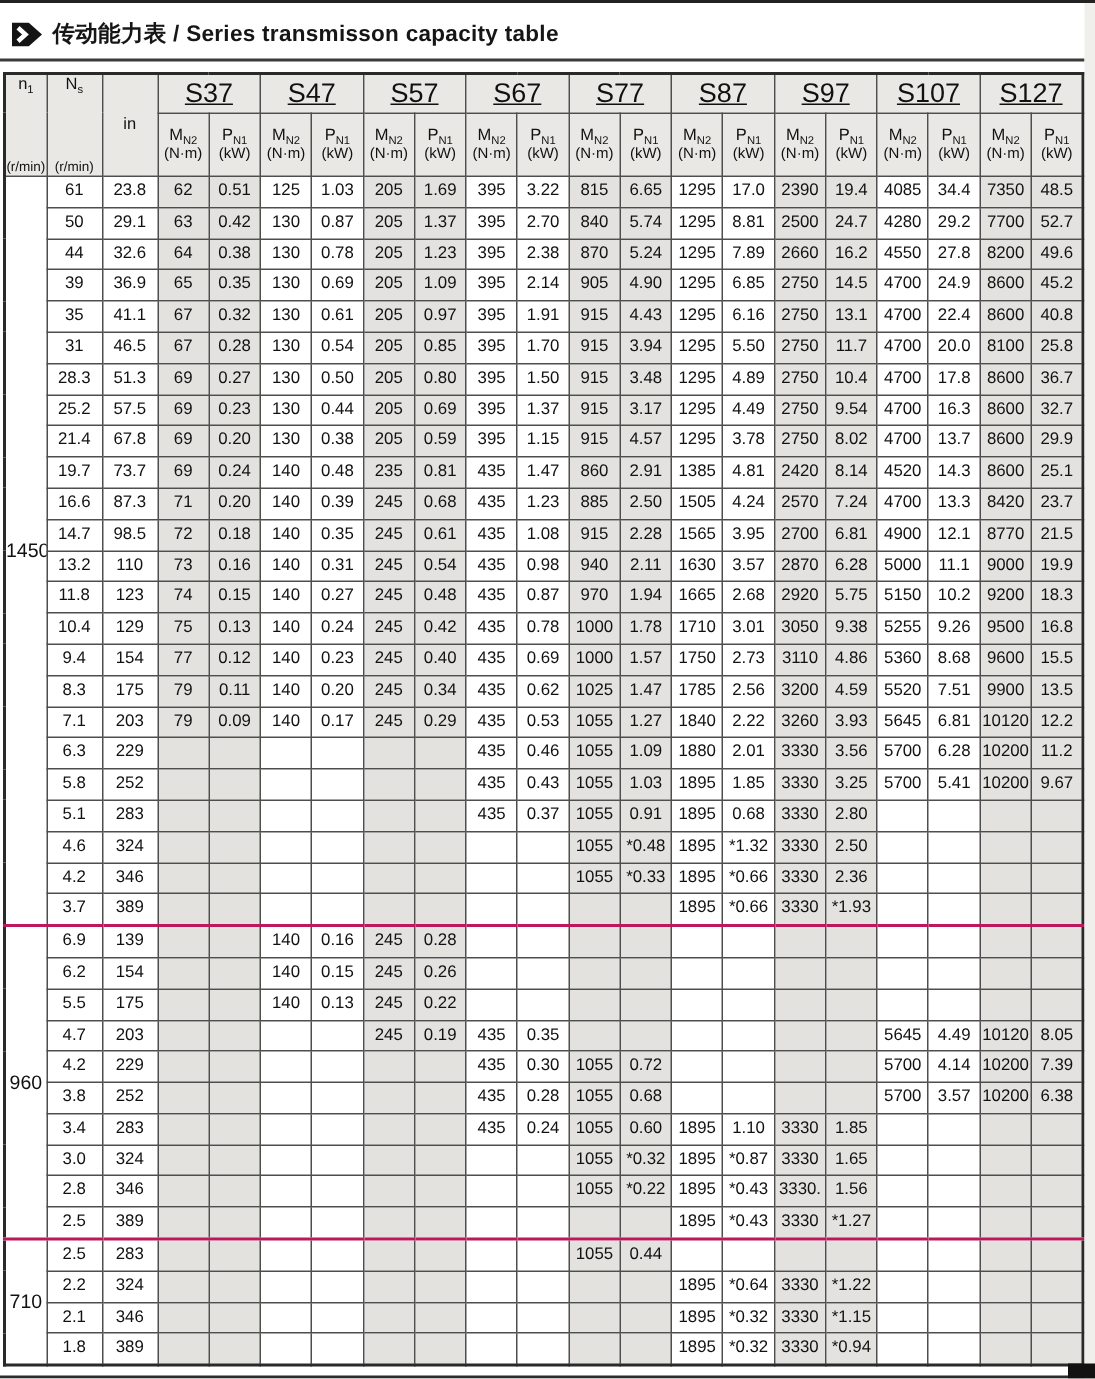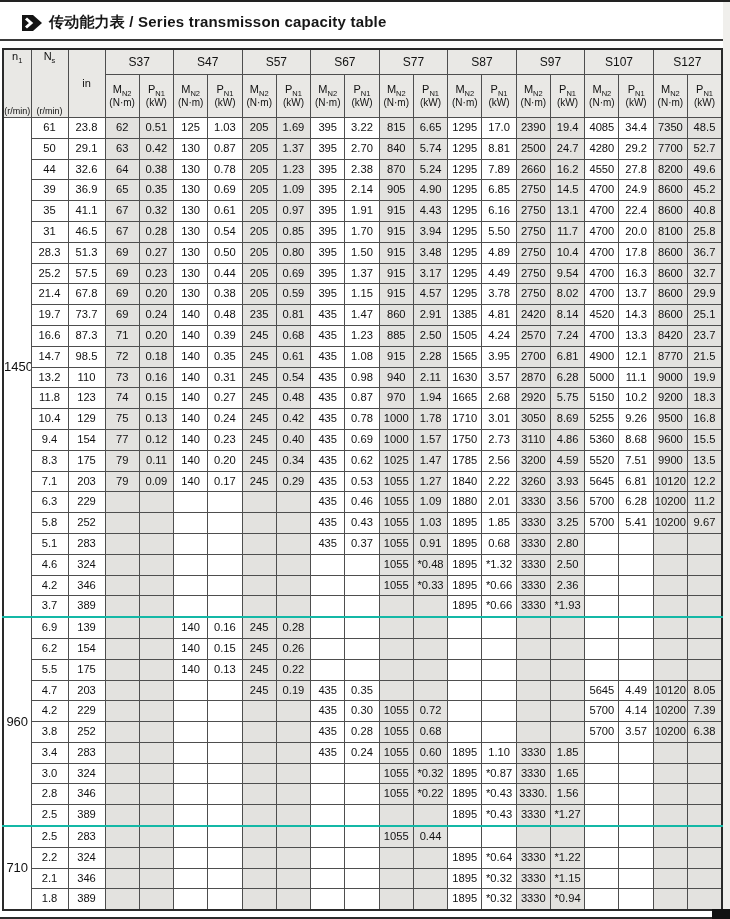--- a/index.html
+++ b/index.html
@@ -2,42 +2,42 @@
 <html style="--shaded: #e3e2df; --header: #e9e8e5; --grid: #4e4e4e;"><head>
 <meta charset="utf-8">
 <style>
   html,body{margin:0;padding:0;}
   body{
     width:730px;height:919px;position:relative;overflow:hidden;
     background:#ffffff;font-family:"Liberation Sans",sans-serif;color:#111;
     border-top:2px solid #222;box-sizing:border-box;
   }
   .right-strip{position:absolute;top:0;right:0;width:7px;height:100%;background:#f0efec;}
-  .title-bar{display:flex;align-items:center;gap:7px;padding:11px 0 7px 22px;}
+  .title-bar{display:flex;align-items:center;gap:7px;padding:11px 0 7px 8px;}
   .title-text{font-size:15px;font-weight:bold;color:#161616;letter-spacing:0.2px;}
   .title-rule{border:none;border-top:2px solid #3a3a3a;margin:0;width:723px;}
   table{
     border-collapse:collapse;table-layout:fixed;width:721px;
     margin:7px 0 0 2px;border:2px solid #2a2a2a;
   }
   th,td{
     border:1px solid var(--grid,#4e4e4e);padding:0;text-align:center;
     overflow:hidden;white-space:nowrap;vertical-align:middle;
   }
   thead th{background:var(--header,#e9e8e5);font-weight:normal;}
-  .group-th{font-size:12px;height:20px;font-weight:normal;}
+  .group-th{font-size:18px;height:20px;font-weight:normal;text-decoration:underline;}
   .left-th{font-size:11px;line-height:1.2;}
   .left-th .unit{font-size:9px;margin-top:43px;}
   .measure-th{height:35px;font-size:11px;line-height:1.2;margin-left:24px;}
   .measure-th .unit{font-size:10px;}
   sub{font-size:7.5px;line-height:0;}
   tbody td{height:19.8px;line-height:19.8px;font-size:11.2px;background:#fff;}
   tbody td.shaded{background:var(--shaded,#e3e2df);}
   tbody td.n1-cell{font-size:13px;}
-  tr.section-start td{border-top:2px solid #14b8a6;}
+  tr.section-start td{border-top:2px solid #be185d;}
   .footer-rule{
     width:730px;height:3px;margin-top:6px;
     border-top:2px solid #2b2b2b;border-bottom:2px solid #2b2b2b;
   }
   .corner-mark{position:absolute;right:0;bottom:0;width:18px;height:10px;background:#121212;}
 </style>
 </head>
 <body>
 
 <div class="right-strip"></div>
@@ -494,21 +494,21 @@
         <td>0.24</td>
         <td class="shaded">245</td>
         <td class="shaded">0.42</td>
         <td>435</td>
         <td>0.78</td>
         <td class="shaded">1000</td>
         <td class="shaded">1.78</td>
         <td>1710</td>
         <td>3.01</td>
         <td class="shaded">3050</td>
-        <td class="shaded">8.69</td>
+        <td class="shaded">9.38</td>
         <td>5255</td>
         <td>9.26</td>
         <td class="shaded">9500</td>
         <td class="shaded">16.8</td>
       </tr>
       <tr>
         <td>9.4</td>
         <td>154</td>
         <td class="shaded">77</td>
         <td class="shaded">0.12</td>

